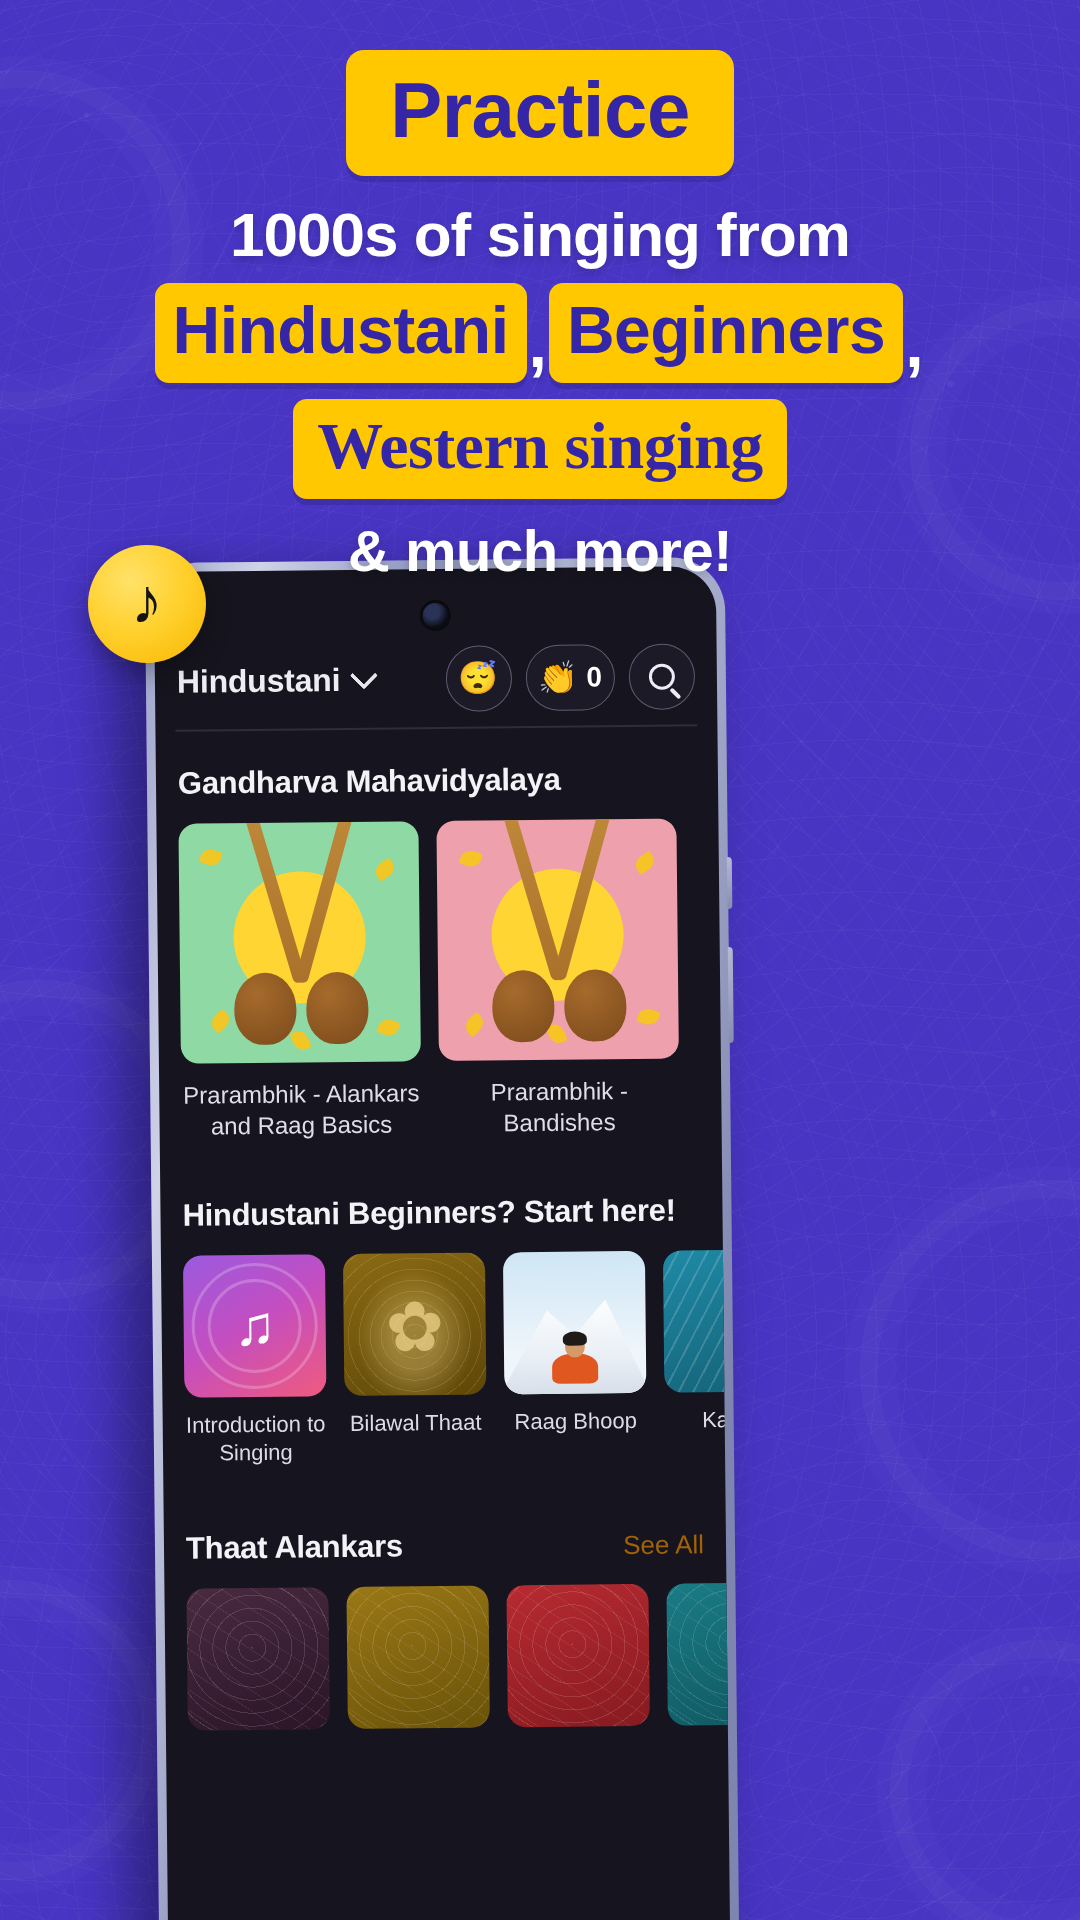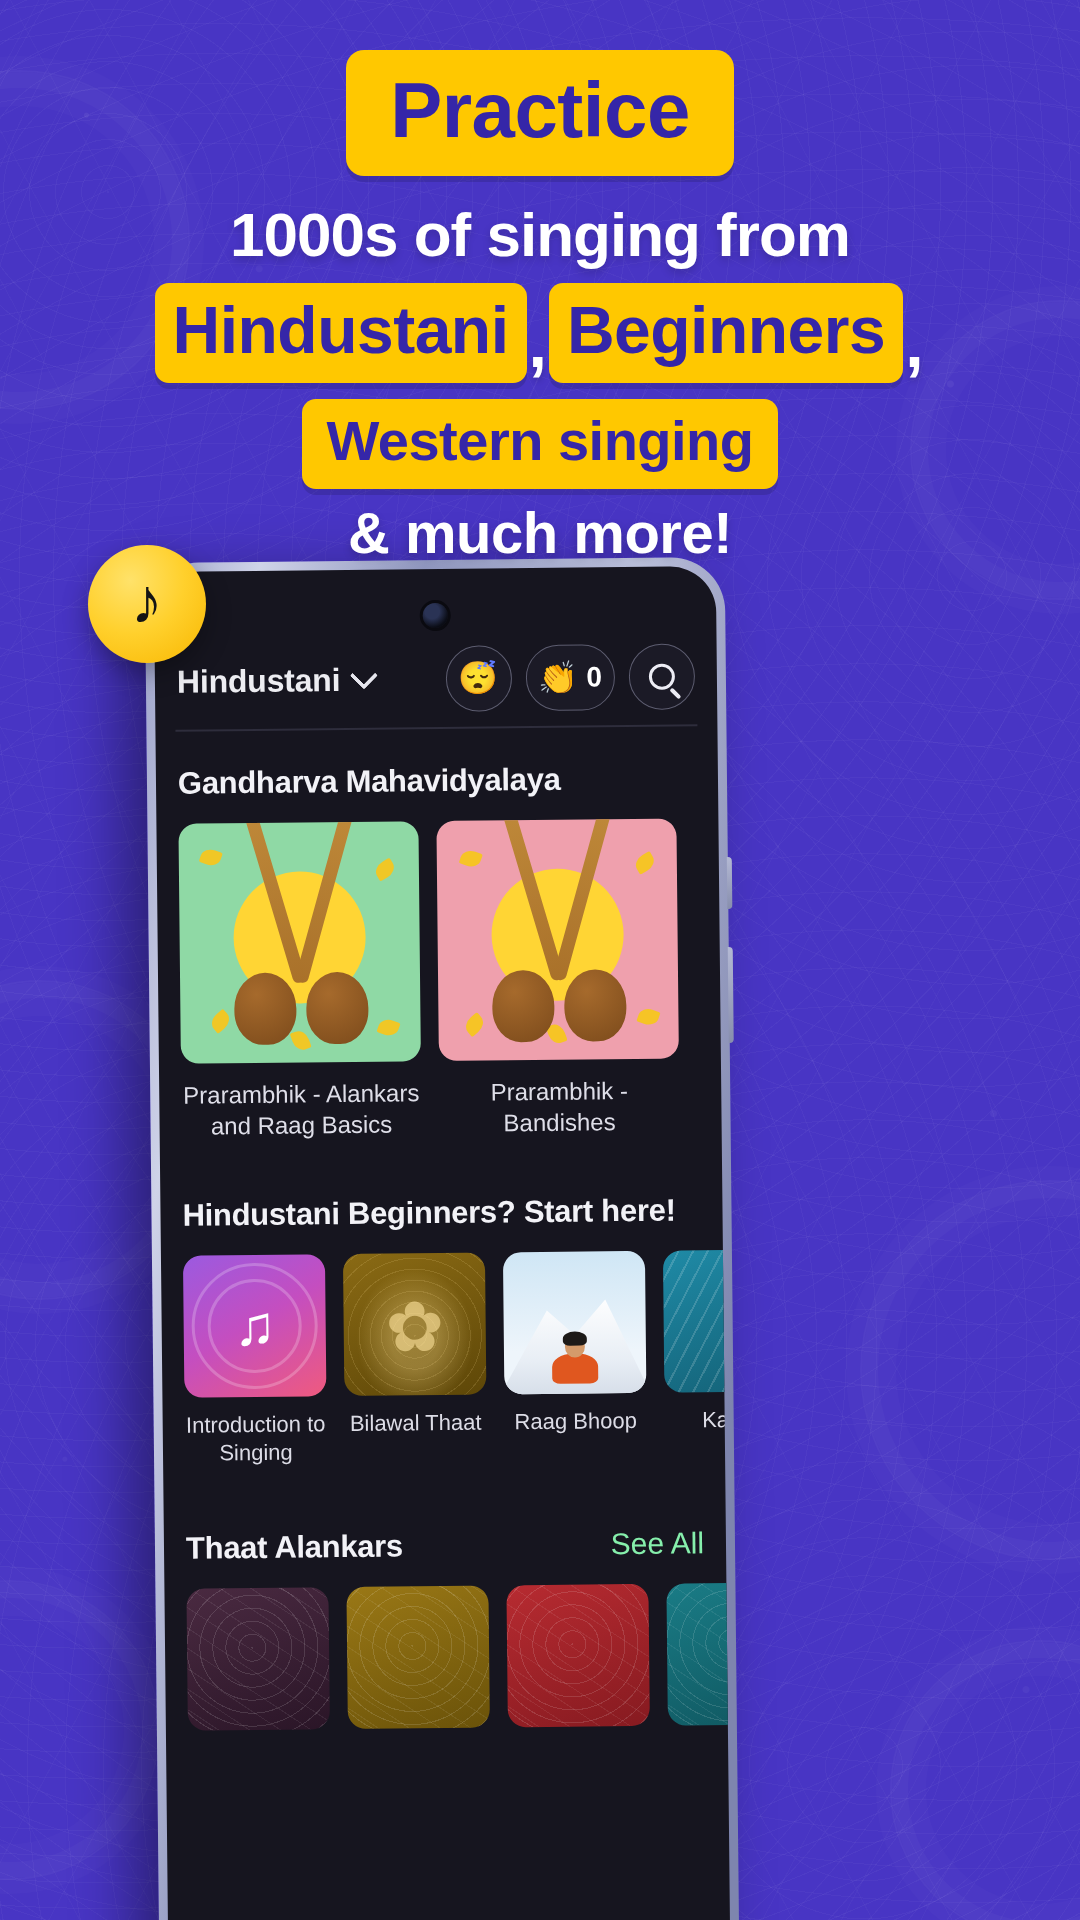--- a/index.html
+++ b/index.html
@@ -99,26 +99,27 @@
     color: #ffffff;
     font-size: 66px;
     font-weight: 700;
     line-height: 1;
     align-self: flex-end;
     margin: 0 2px 6px;
     text-shadow: 0 3px 6px rgba(0,0,0,0.2);
   }
   #hl-row4 { margin-top: 16px; }
   #hl-western {
-    font-size: 56px;
+    font-size: 66px;
     line-height: 1;
     padding: 14px 24px 20px;
+    font-family: Liberation Serif, serif;
   }
   #hl-line5 {
-    margin-top: 10px;
+    margin-top: 18px;
     color: #ffffff;
     font-size: 58px;
     font-weight: 700;
     letter-spacing: -0.5px;
     text-shadow: 0 4px 8px rgba(0,0,0,0.18);
   }
 
   
   #phone {
     position: absolute;
@@ -214,21 +215,21 @@
     display: flex;
     align-items: baseline;
     justify-content: space-between;
   }
   .section-title {
     color: #f2f2f7;
     font-size: 31px;
     font-weight: 700;
     letter-spacing: -0.3px;
   }
-  .see-all { color: #86efac; font-size: 30px; }
+  .see-all { color: #a16207; font-size: 26px; }
 
   .row { display: flex; gap: 18px; margin-top: 22px; }
 
   
   .big-card { width: 240px; flex: 0 0 240px; }
   .big-thumb {
     width: 240px; height: 240px;
     border-radius: 18px;
     position: relative;
     overflow: hidden;

